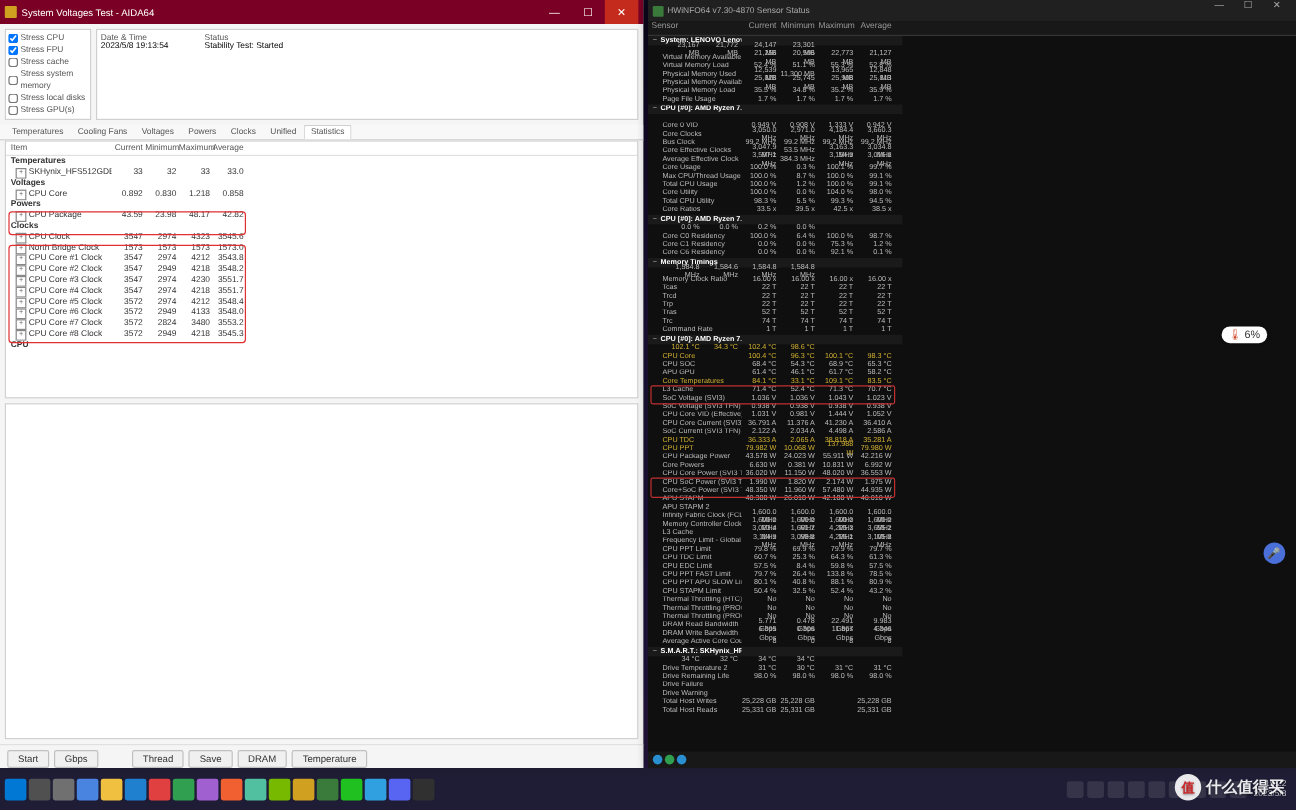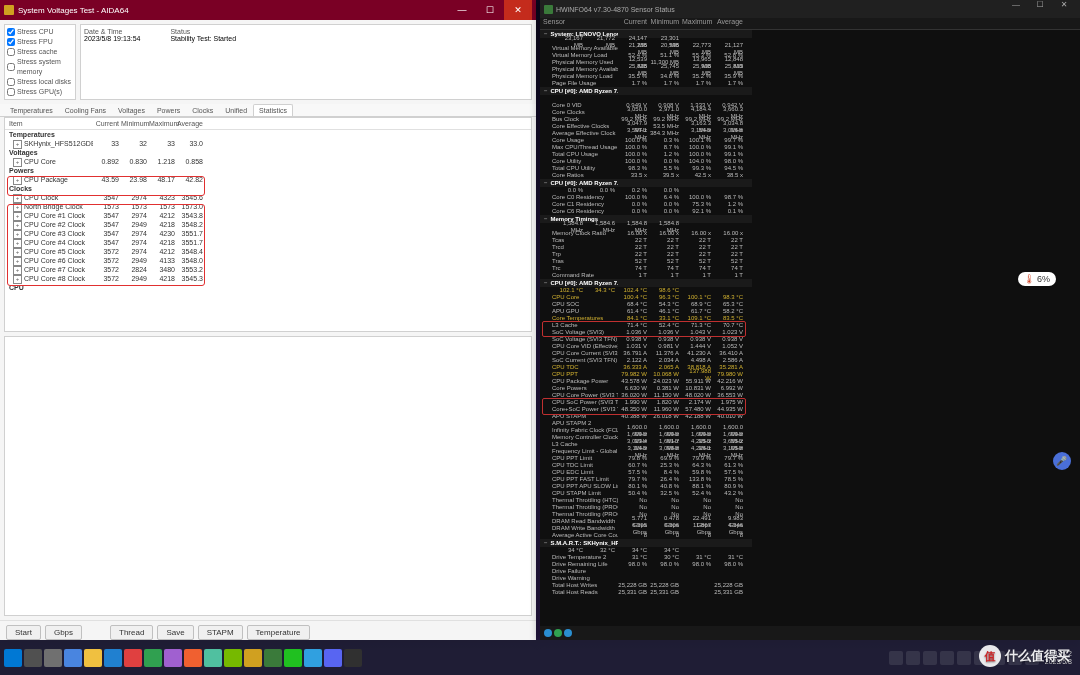--- a/index.html
+++ b/index.html
@@ -277,21 +277,21 @@
         <div class="hilite1" style="left:2px;top:58px;width:198px;height:20px"></div>
         <div class="hilite1" style="left:2px;top:86px;width:198px;height:82px"></div>
       </div>
       <div class="chart-area"></div>
       <div class="btnrow">
         <button>Start</button>
         <button>Gbps</button>
         <div style="width:20px"></div>
         <button>Thread</button>
         <button>Save</button>
-        <button>STAPM</button>
+        <button>DRAM</button>
         <button>Temperature</button>
       </div>
     </div>
   </div>
 
   <div class="hwi">
     <div class="hwi-titlebar">
       <div class="ico"></div>
       <span>HWiNFO64 v7.30-4870 Sensor Status</span>
       <div class="sp"></div>

